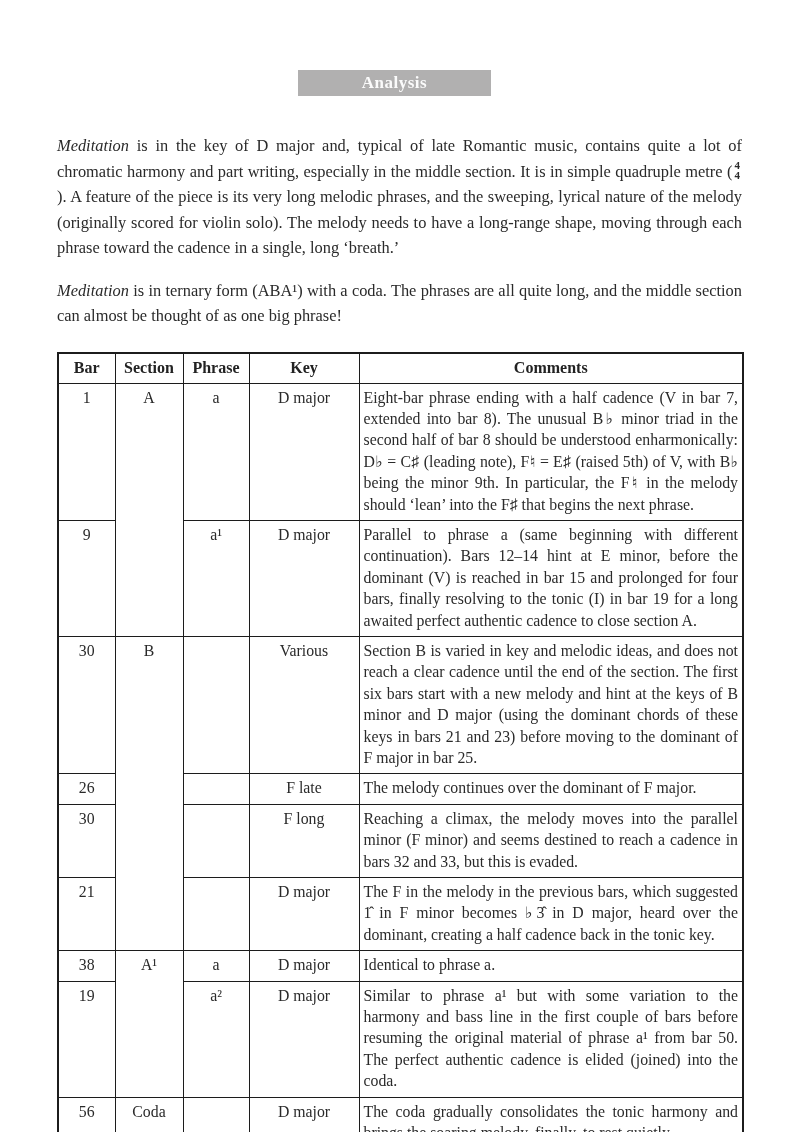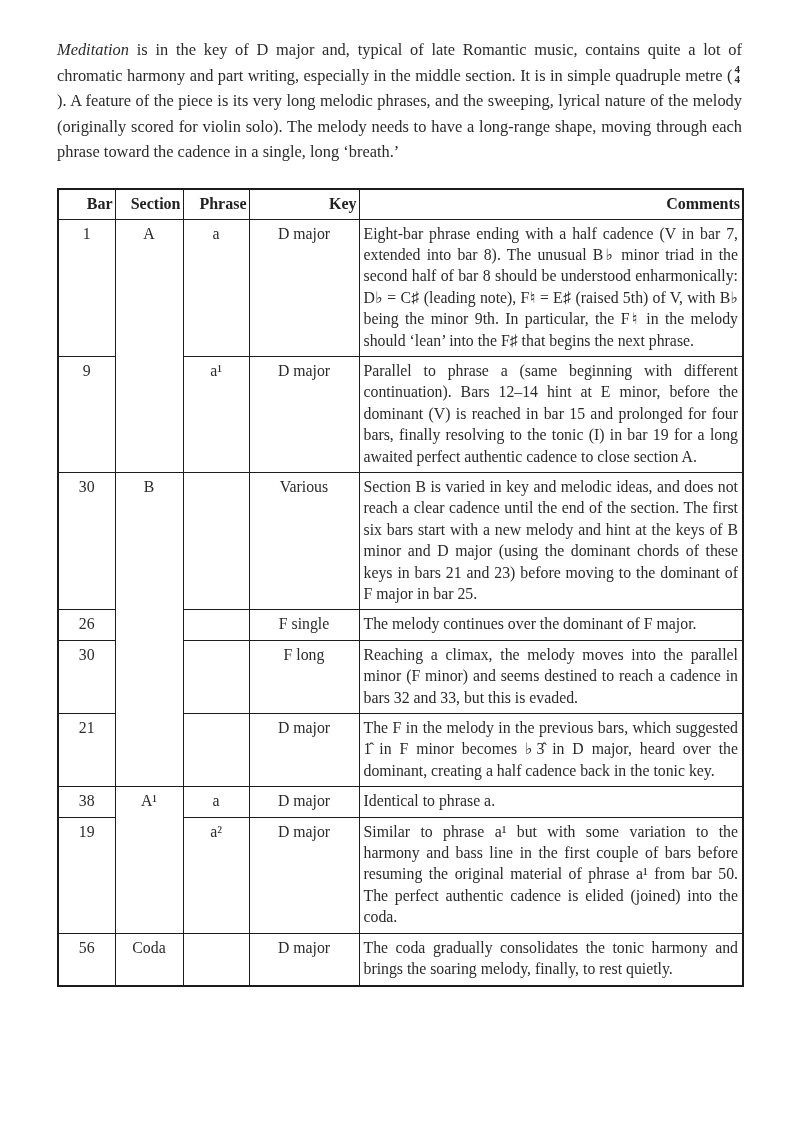--- a/index.html
+++ b/index.html
@@ -50,21 +50,21 @@
     border-collapse: collapse;
     table-layout: fixed;
   }
   table.analysis, table.analysis th, table.analysis td {
     border: 1.6px solid #1c1c1c;
   }
   table.analysis { border-width: 2.2px; }
   table.analysis th {
     font-size: 16px; font-weight: bold;
     padding: 5px 2px 6px 2px;
-    text-align: right;
+    text-align: center;
     color: #222222;
   }
   table.analysis td {
     vertical-align: top;
     font-size: 15.8px;
     line-height: 21.4px;
     padding: 3px 4px 5px 4px;
     color: #2a2a2a;
   }
   td.c-bar, td.c-section, td.c-phrase, td.c-key { text-align: center; }
@@ -76,23 +76,27 @@
   .col-section { width: 68px; }
   .col-phrase { width: 66px; }
   .col-key { width: 110px; }
   .col-comment { width: 384px; }
 </style>
 </head>
 <body>
 
 <div class="content">
 
+  <div class="banner">
+    <span>Analysis</span>
+  </div>
 
   <p class="para para-1"><span class="italic">Meditation</span><span> is in the key of D major and, typical of late Romantic music, contains quite a lot of chromatic harmony and part writing, especially in the middle section. It is in simple quadruple metre (</span><span class="timesig"><span>4</span><span>4</span></span><span>). A feature of the piece is its very long melodic phrases, and the sweeping, lyrical nature of the melody (originally scored for violin solo). The melody needs to have a long-range shape, moving through each phrase toward the cadence in a single, long ‘breath.’</span></p>
 
+  <p class="para para-2"><span class="italic">Meditation</span><span> is in ternary form (ABA¹) with a coda. The phrases are all quite long, and the middle section can almost be thought of as one big phrase!</span></p>
 
   <table class="analysis">
     <colgroup>
       <col class="col-bar">
         <col class="col-section">
         <col class="col-phrase">
         <col class="col-key">
         <col class="col-comment">
     </colgroup>
     <thead>
@@ -121,21 +125,21 @@
       <tr>
         <td class="c-bar">30</td>
         <td class="c-section" rowspan="4">B</td>
         <td class="c-phrase"></td>
         <td class="c-key">Various</td>
         <td class="c-comment">Section B is varied in key and melodic ideas, and does not reach a clear cadence until the end of the section. The first six bars start with a new melody and hint at the keys of B minor and D major (using the dominant chords of these keys in bars 21 and 23) before moving to the dominant of F major in bar 25.</td>
       </tr>
       <tr>
         <td class="c-bar">26</td>
         <td class="c-phrase"></td>
-        <td class="c-key">F single</td>
+        <td class="c-key">F late</td>
         <td class="c-comment">The melody continues over the dominant of F major.</td>
       </tr>
       <tr>
         <td class="c-bar">30</td>
         <td class="c-phrase"></td>
         <td class="c-key">F long</td>
         <td class="c-comment">Reaching a climax, the melody moves into the parallel minor (F minor) and seems destined to reach a cadence in bars 32 and 33, but this is evaded.</td>
       </tr>
       <tr>
         <td class="c-bar">21</td>

